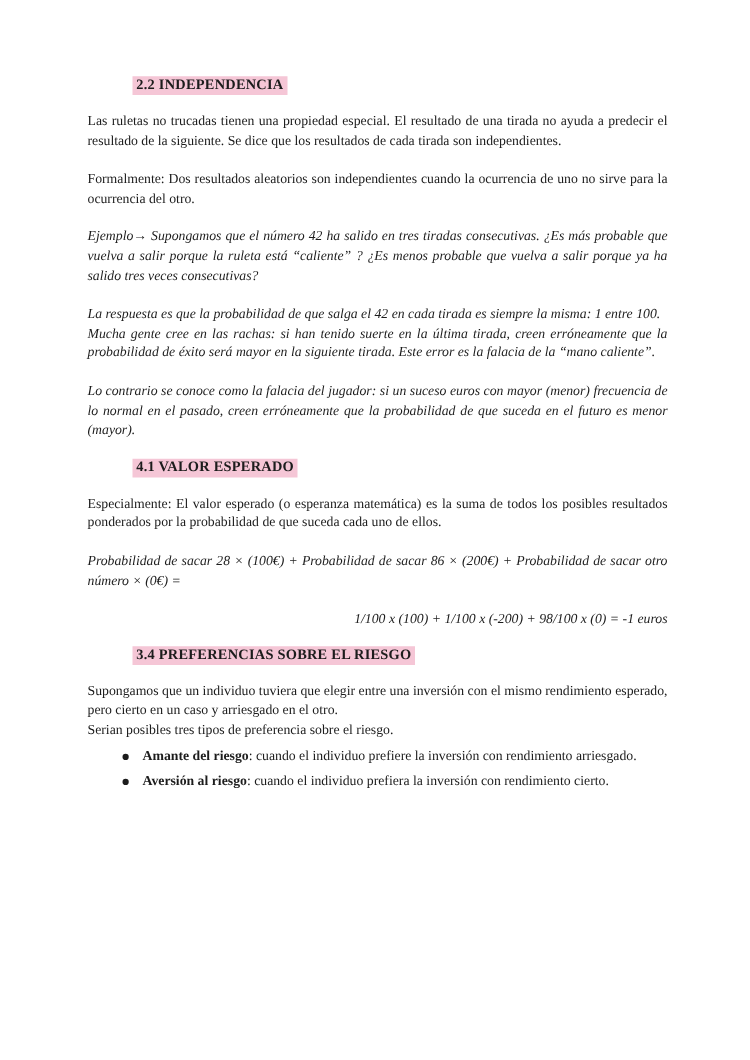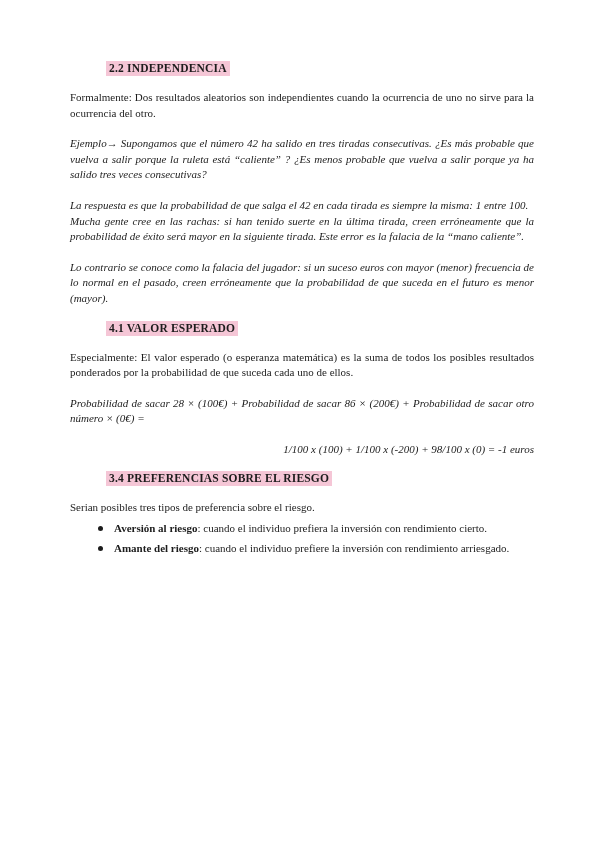--- a/index.html
+++ b/index.html
@@ -68,20 +68,21 @@
 </style>
 </head>
 <body>
 
 <div class="page">
 
   <div class="heading">
     <span class="hl">2.2 INDEPENDENCIA</span>
   </div>
 
+  <p class="para">Las ruletas no trucadas tienen una propiedad especial. El resultado de una tirada no ayuda a predecir el resultado de la siguiente. Se dice que los resultados de cada tirada son independientes.</p>
 
   <p class="para">Formalmente: Dos resultados aleatorios son independientes cuando la ocurrencia de uno no sirve para la ocurrencia del otro.</p>
 
   <p class="para italic">Ejemplo→ Supongamos que el número 42 ha salido en tres tiradas consecutivas. ¿Es más probable que vuelva a salir porque la ruleta está “caliente” ? ¿Es menos probable que vuelva a salir porque ya ha salido tres veces consecutivas?</p>
 
   <p class="para italic tight">La respuesta es que la probabilidad de que salga el 42 en cada tirada es siempre la misma: 1 entre 100.</p>
 
   <p class="para italic">Mucha gente cree en las rachas: si han tenido suerte en la última tirada, creen erróneamente que la probabilidad de éxito será mayor en la siguiente tirada. Este error es la falacia de la “mano caliente”.</p>
 
   <p class="para italic">Lo contrario se conoce como la falacia del jugador: si un suceso euros con mayor (menor) frecuencia de lo normal en el pasado, creen erróneamente que la probabilidad de que suceda en el futuro es menor (mayor).</p>
@@ -95,25 +96,26 @@
 
 
   <p class="para italic">Probabilidad de sacar 28 × (100€) + Probabilidad de sacar 86 × (200€) + Probabilidad de sacar otro número × (0€) =</p>
 
   <p class="formula">1/100 x (100) + 1/100 x (-200) + 98/100 x (0) = -1 euros</p>
 
   <div class="heading">
     <span class="hl">3.4 PREFERENCIAS SOBRE EL RIESGO</span>
   </div>
 
+  <p class="para tight">Supongamos que un individuo tuviera que elegir entre una inversión con el mismo rendimiento esperado, pero cierto en un caso y arriesgado en el otro.</p>
 
   <p class="para tight">Serian posibles tres tipos de preferencia sobre el riesgo.</p>
 
   <ul class="bullet-list">
     <li>
-      <span class="bullet-dot"></span><span class="term">Aversión al riesgo</span><span>: cuando el individuo prefiera la inversión con rendimiento cierto.</span>
+      <span class="bullet-dot"></span><span class="term">Amante del riesgo</span><span>: cuando el individuo prefiere la inversión con rendimiento arriesgado.</span>
     </li>
     <li>
-      <span class="bullet-dot"></span><span class="term">Amante del riesgo</span><span>: cuando el individuo prefiere la inversión con rendimiento arriesgado.</span>
+      <span class="bullet-dot"></span><span class="term">Aversión al riesgo</span><span>: cuando el individuo prefiera la inversión con rendimiento cierto.</span>
     </li>
   </ul>
 
 </div>
 
 </body></html>

